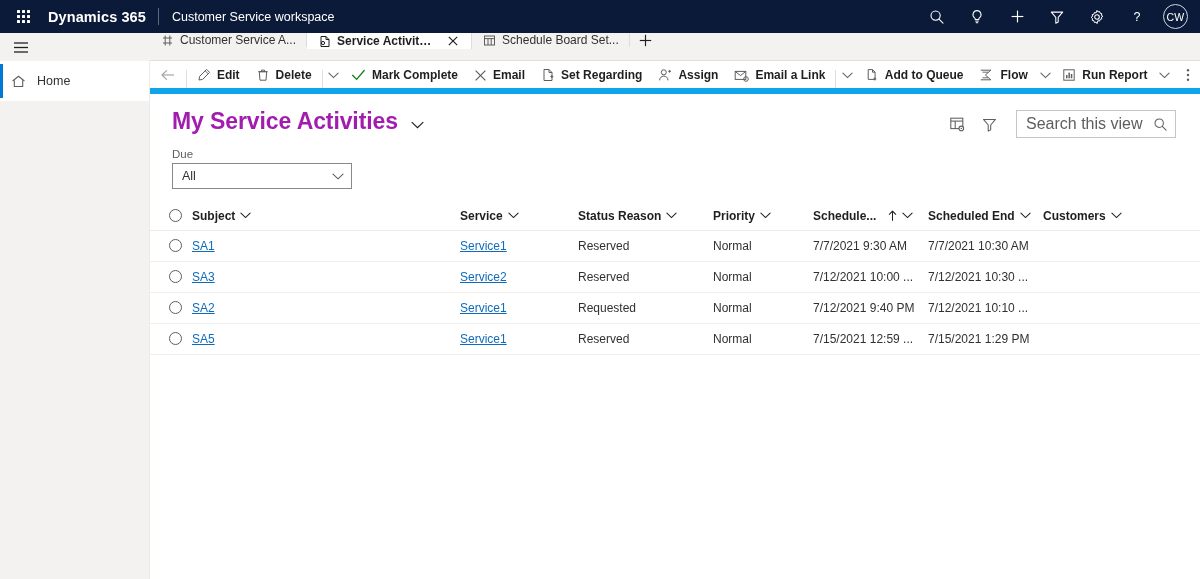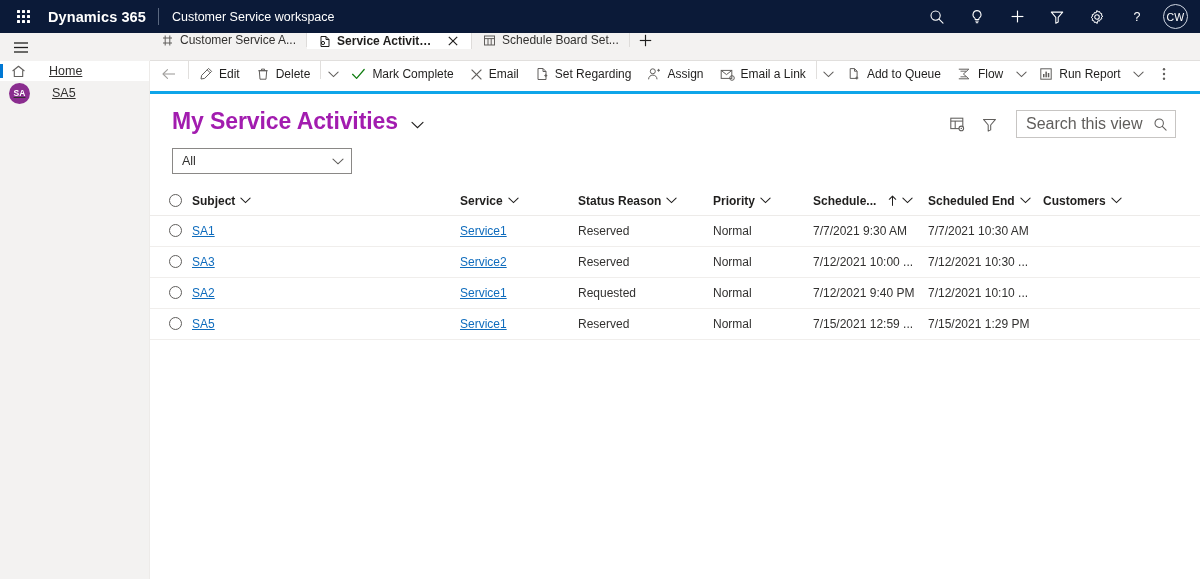--- a/index.html
+++ b/index.html
@@ -102,25 +102,24 @@
   .body-split { flex: 1 1 auto; display: flex; min-height: 0; }
 
   
   .sidebar {
     width: 150px; flex: 0 0 150px;
     background: #f3f2f1;
     border-right: 1px solid #edebe9;
     padding-top: 0px;
   }
   .side-item {
-    height: 20px; display: flex; align-items: center;
+    height: 40px; display: flex; align-items: center;
     font-size: 12.5px; color: #323130;
     padding-left: 10px; position: relative; cursor: pointer;
-    gap: 22px;
-    text-decoration: underline;
+    gap: 10px;
   }
   .side-item.selected { background: #ffffff; }
   .side-item.selected::before {
     content: ""; position: absolute; left: 0; top: 3px; bottom: 3px;
     width: 2.5px; background: #0078d4;
   }
   .side-icon { width: 17px; display: flex; align-items: center; justify-content: center; }
   .side-avatar {
     width: 21px; height: 21px; border-radius: 50%;
     background: #8A2D8F;
@@ -132,23 +131,23 @@
 
   
   .main {
     flex: 1 1 auto; display: flex; flex-direction: column;
     background: #ffffff; min-width: 0;
   }
 
   
   .cmdbar {
     height: 33px; flex: 0 0 33px;
-    display: flex; align-items: flex-start;
-    border-bottom: 3px solid #0ea5e9;
-    padding-left: 6px; background: #ffffff;
+    display: flex; align-items: flex-end;
+    border-bottom: 6px solid #0ea5e9;
+    padding-left: 6px; background: #ffffff; font-weight: bold;
   }
   .cmd-back {
     width: 26px; height: 26px; display: flex; align-items: center; justify-content: center;
     cursor: pointer; margin-right: 4px;
   }
   .cmd-sep { width: 1px; height: 18px; background: #e1dfdd; margin: 0 2px; }
   .cmd {
     display: flex; align-items: center; gap: 6px;
     height: 26px; padding: 0 8px;
     font-size: 12px; color: #201f1e; white-space: nowrap;
@@ -370,24 +369,20 @@
     <div class="side-item selected">
       <span class="side-icon">
         <svg width="15" height="15" viewBox="0 0 15 15">
           <path d="M1.6 7L7.5 2.2 13.4 7" fill="none" stroke="#605e5c" stroke-width="1.1" stroke-linejoin="round"></path>
           <path d="M3.3 6.2v6.3h8.4V6.2" fill="none" stroke="#605e5c" stroke-width="1.1" stroke-linejoin="round"></path>
         </svg>
       </span>
       <span>Home</span>
     </div>
     <div class="side-gap"></div>
-    <div class="side-item">
-      <span class="side-avatar">SA</span>
-      <span>SA5</span>
-    </div>
   </div>
 
   <div class="main">
 
     <div class="cmdbar">
       <div class="cmd-back" title="Back">
         <svg width="16" height="14" viewBox="0 0 16 14">
           <line x1="2" y1="7" x2="14" y2="7" stroke="#a19f9d" stroke-width="1.1"></line>
           <path d="M6.5 2.6L2 7l4.5 4.4" fill="none" stroke="#a19f9d" stroke-width="1.1" stroke-linecap="round" stroke-linejoin="round"></path>
         </svg>
@@ -566,20 +561,21 @@
             <svg width="15" height="15" viewBox="0 0 15 15">
                 <circle cx="6.2" cy="6.2" r="4.2" fill="none" stroke="#605e5c" stroke-width="1.05"></circle>
                 <line x1="9.3" y1="9.4" x2="13.1" y2="13.2" stroke="#605e5c" stroke-width="1.05" stroke-linecap="round"></line>
               </svg>
           </span>
         </div>
       </div>
     </div>
 
     <div class="filterzone">
+      <div class="filter-label">Due</div>
       <div class="filter-select">
         <span class="val">All</span>
         <span>
           <svg width="12" height="7" viewBox="0 0 12 7">
               <path d="M1 1.2L6 5.8 11 1.2" fill="none" stroke="#605e5c" stroke-width="1.1" stroke-linecap="round"></path>
             </svg>
         </span>
       </div>
     </div>
 

